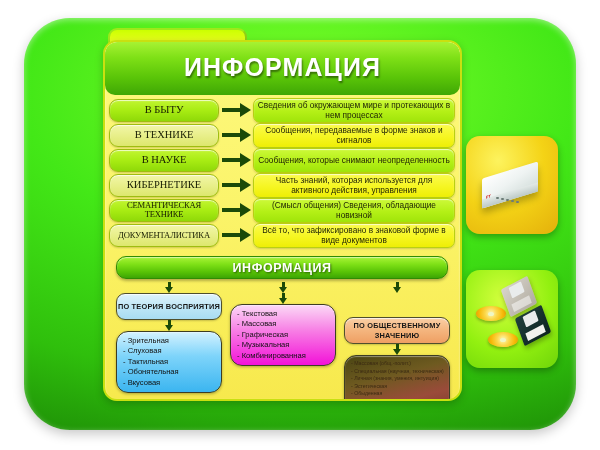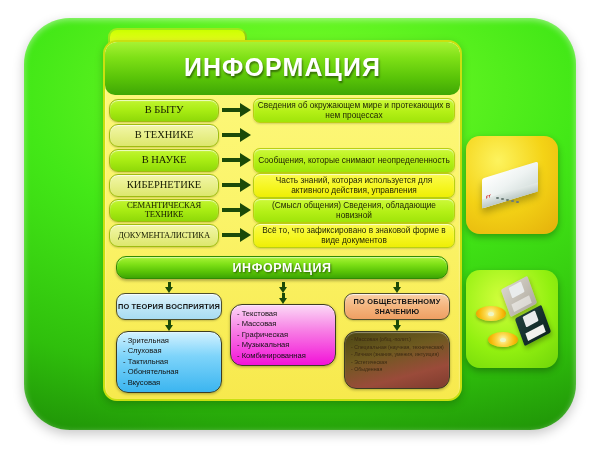--- a/index.html
+++ b/index.html
@@ -246,21 +246,21 @@
     text-align: center;
     font-size: 7.4px;
     font-weight: bold;
     color: #171717;
     line-height: 1.3;
     letter-spacing: 0.2px;
     box-shadow: inset 0 1px 1px rgba(255,255,255,0.8), 0 1px 2px rgba(0,0,0,0.2);
   }
   .cat.blue   { background: linear-gradient(180deg, #dff3fb 0%, #bfe7f7 50%, #a8dcf2 100%); }
   .cat.pink   { background: linear-gradient(180deg, #f8d6f0 0%, #f1b6e6 50%, #eaa3de 100%); }
-  .cat.orange { background: linear-gradient(180deg, #f9cfa6 0%, #f4b57e 50%, #ef9f63 100%); }
+  .cat.orange { background: linear-gradient(180deg, #f9cfa6 0%, #f4b57e 50%, #ef9f63 100%); margin-top: 24px; }
 
   .listbox {
     border-radius: 12px;
     border: 1px solid #3d3d22;
     padding: 4px 5px 4px 6px;
     box-shadow: 0 1px 3px rgba(0,0,0,0.3), inset 0 1px 1px rgba(255,255,255,0.4);
     min-height: 48px;
   }
   .listbox.blue {
     background: linear-gradient(180deg, #d4f2ff 0%, #7ed4fa 40%, #3bb5f0 100%);
@@ -395,20 +395,21 @@
 
   <div id="rows">
       <div class="row">
         <div class="term g">В БЫТУ</div>
         <div class="arrow"></div>
         <div class="desc g">Сведения об окружающем мире и протекающих в нем процессах</div>
       </div>
       <div class="row">
         <div class="term y">В ТЕХНИКЕ</div>
         <div class="arrow"></div>
+        <div class="desc y">Сообщения, передаваемые в форме знаков и сигналов</div>
       </div>
       <div class="row">
         <div class="term g">В НАУКЕ</div>
         <div class="arrow"></div>
         <div class="desc g">Сообщения, которые снимают неопределенность</div>
       </div>
       <div class="row">
         <div class="term y">КИБЕРНЕТИКЕ</div>
         <div class="arrow"></div>
         <div class="desc y">Часть знаний, которая используется для активного действия, управления</div>

